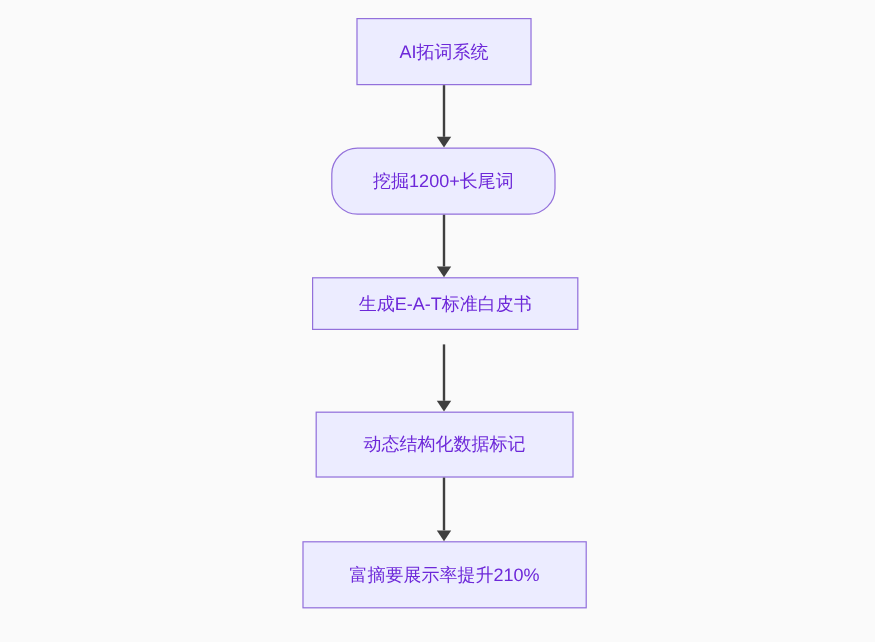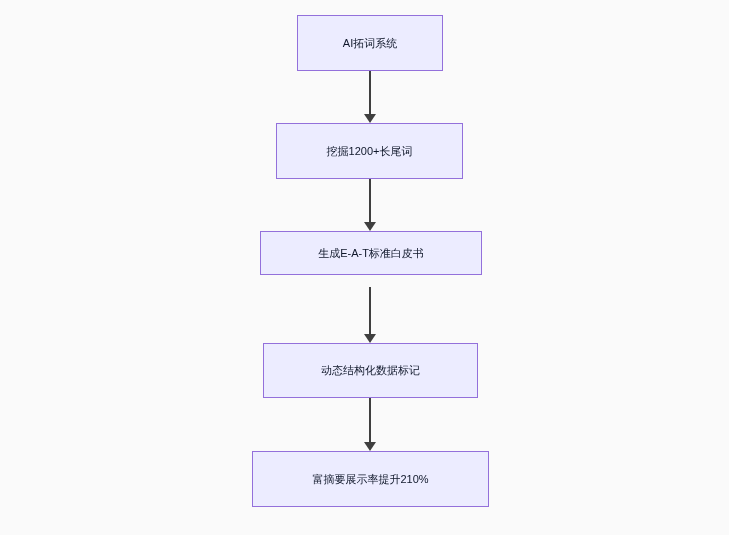--- a/index.html
+++ b/index.html
@@ -16,22 +16,22 @@
     overflow: hidden;
   }
   .node {
     position: absolute;
     box-sizing: border-box;
     background: var(--node-fill, #ECECFF);
     border: 1px solid var(--node-border, #9370DB);
     display: flex;
     align-items: center;
     justify-content: center;
-    color: #0f172a;
-    font-size: 11px;
+    color: #6d28d9;
+    font-size: 15px;
     text-align: center;
     white-space: nowrap;
   }
   .arrow {
     position: absolute;
     width: 12px;
     display: flex;
     flex-direction: column;
     align-items: center;
   }
@@ -50,21 +50,21 @@
 </style>
 </head>
 <body>
 
 <div class="canvas">
 
   <div class="node" style="left:297px; top:15px; width:146px; height:56px;">
     <span>AI拓词系统</span>
   </div>
 
-  <div class="node" style="left:276px; top:123px; width:187px; height:56px;">
+  <div class="node" style="left:276px; top:123px; width:187px; height:56px;border-radius:22px;">
     <span>挖掘1200+长尾词</span>
   </div>
 
   <div class="node" style="left:260px; top:231px; width:222px; height:44px;">
     <span>生成E-A-T标准白皮书</span>
   </div>
 
   <div class="node" style="left:263px; top:343px; width:215px; height:55px;text-align:right;">
     <span>动态结构化数据标记</span>
   </div>

